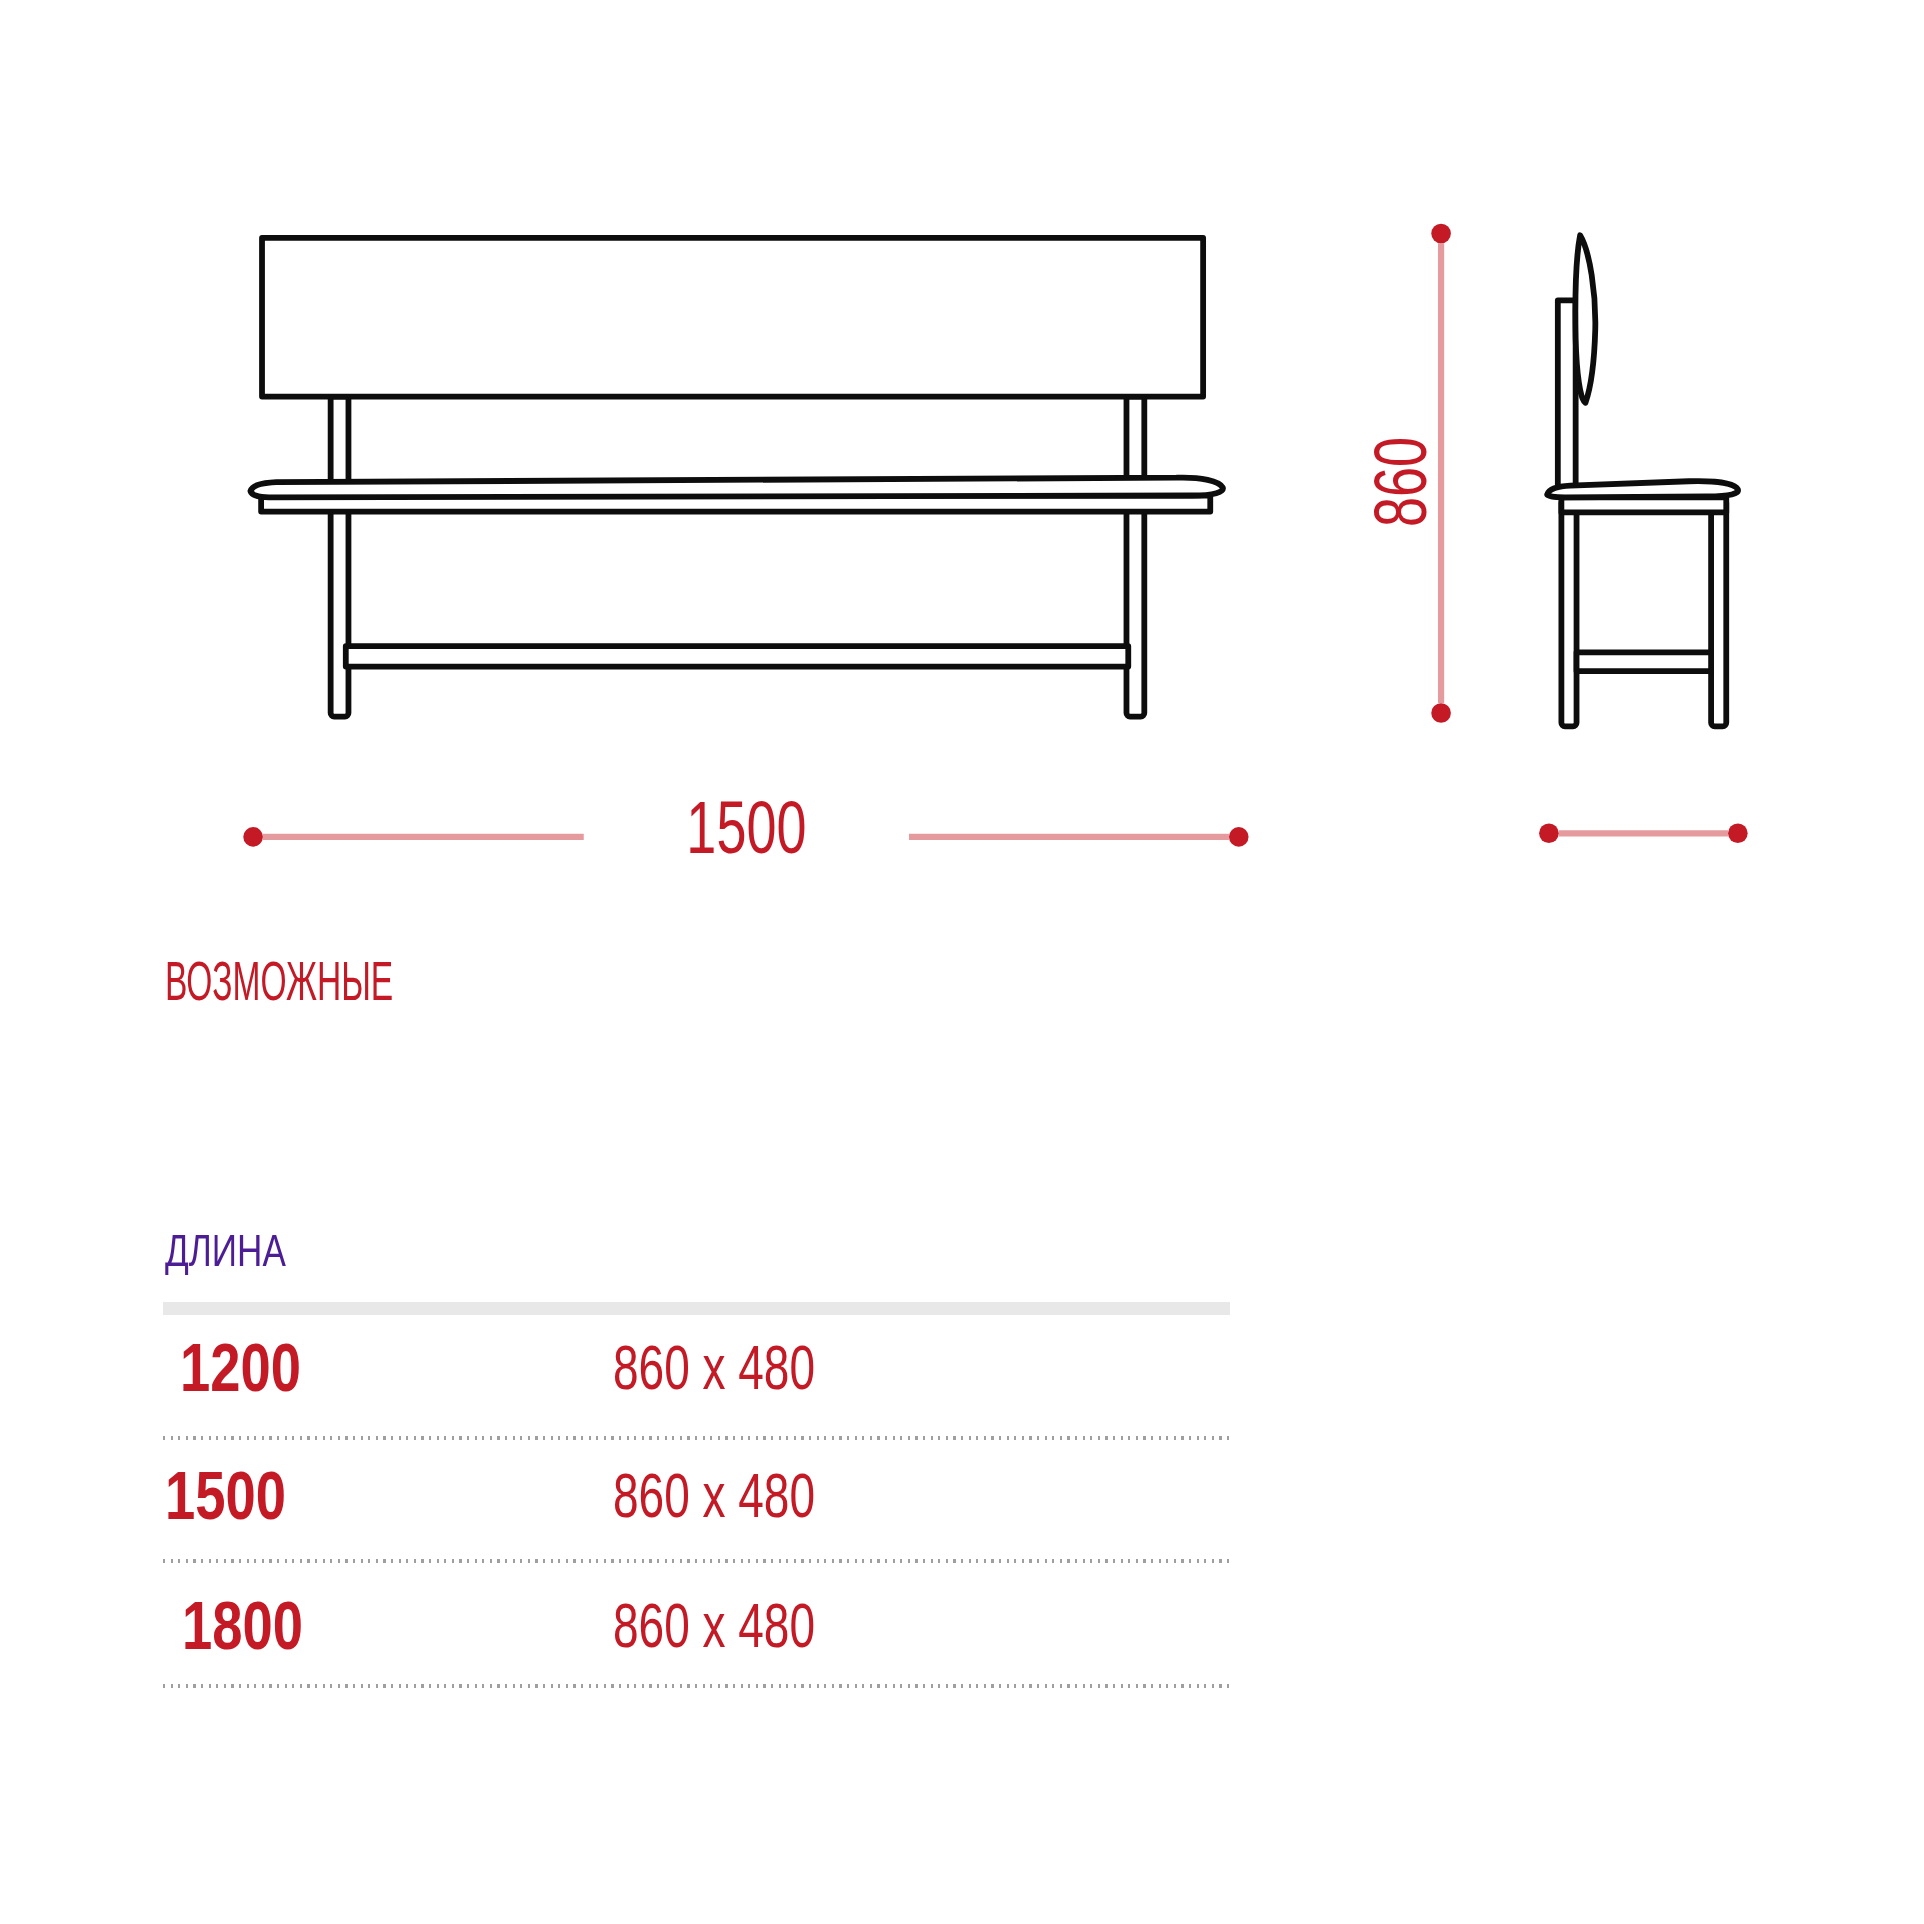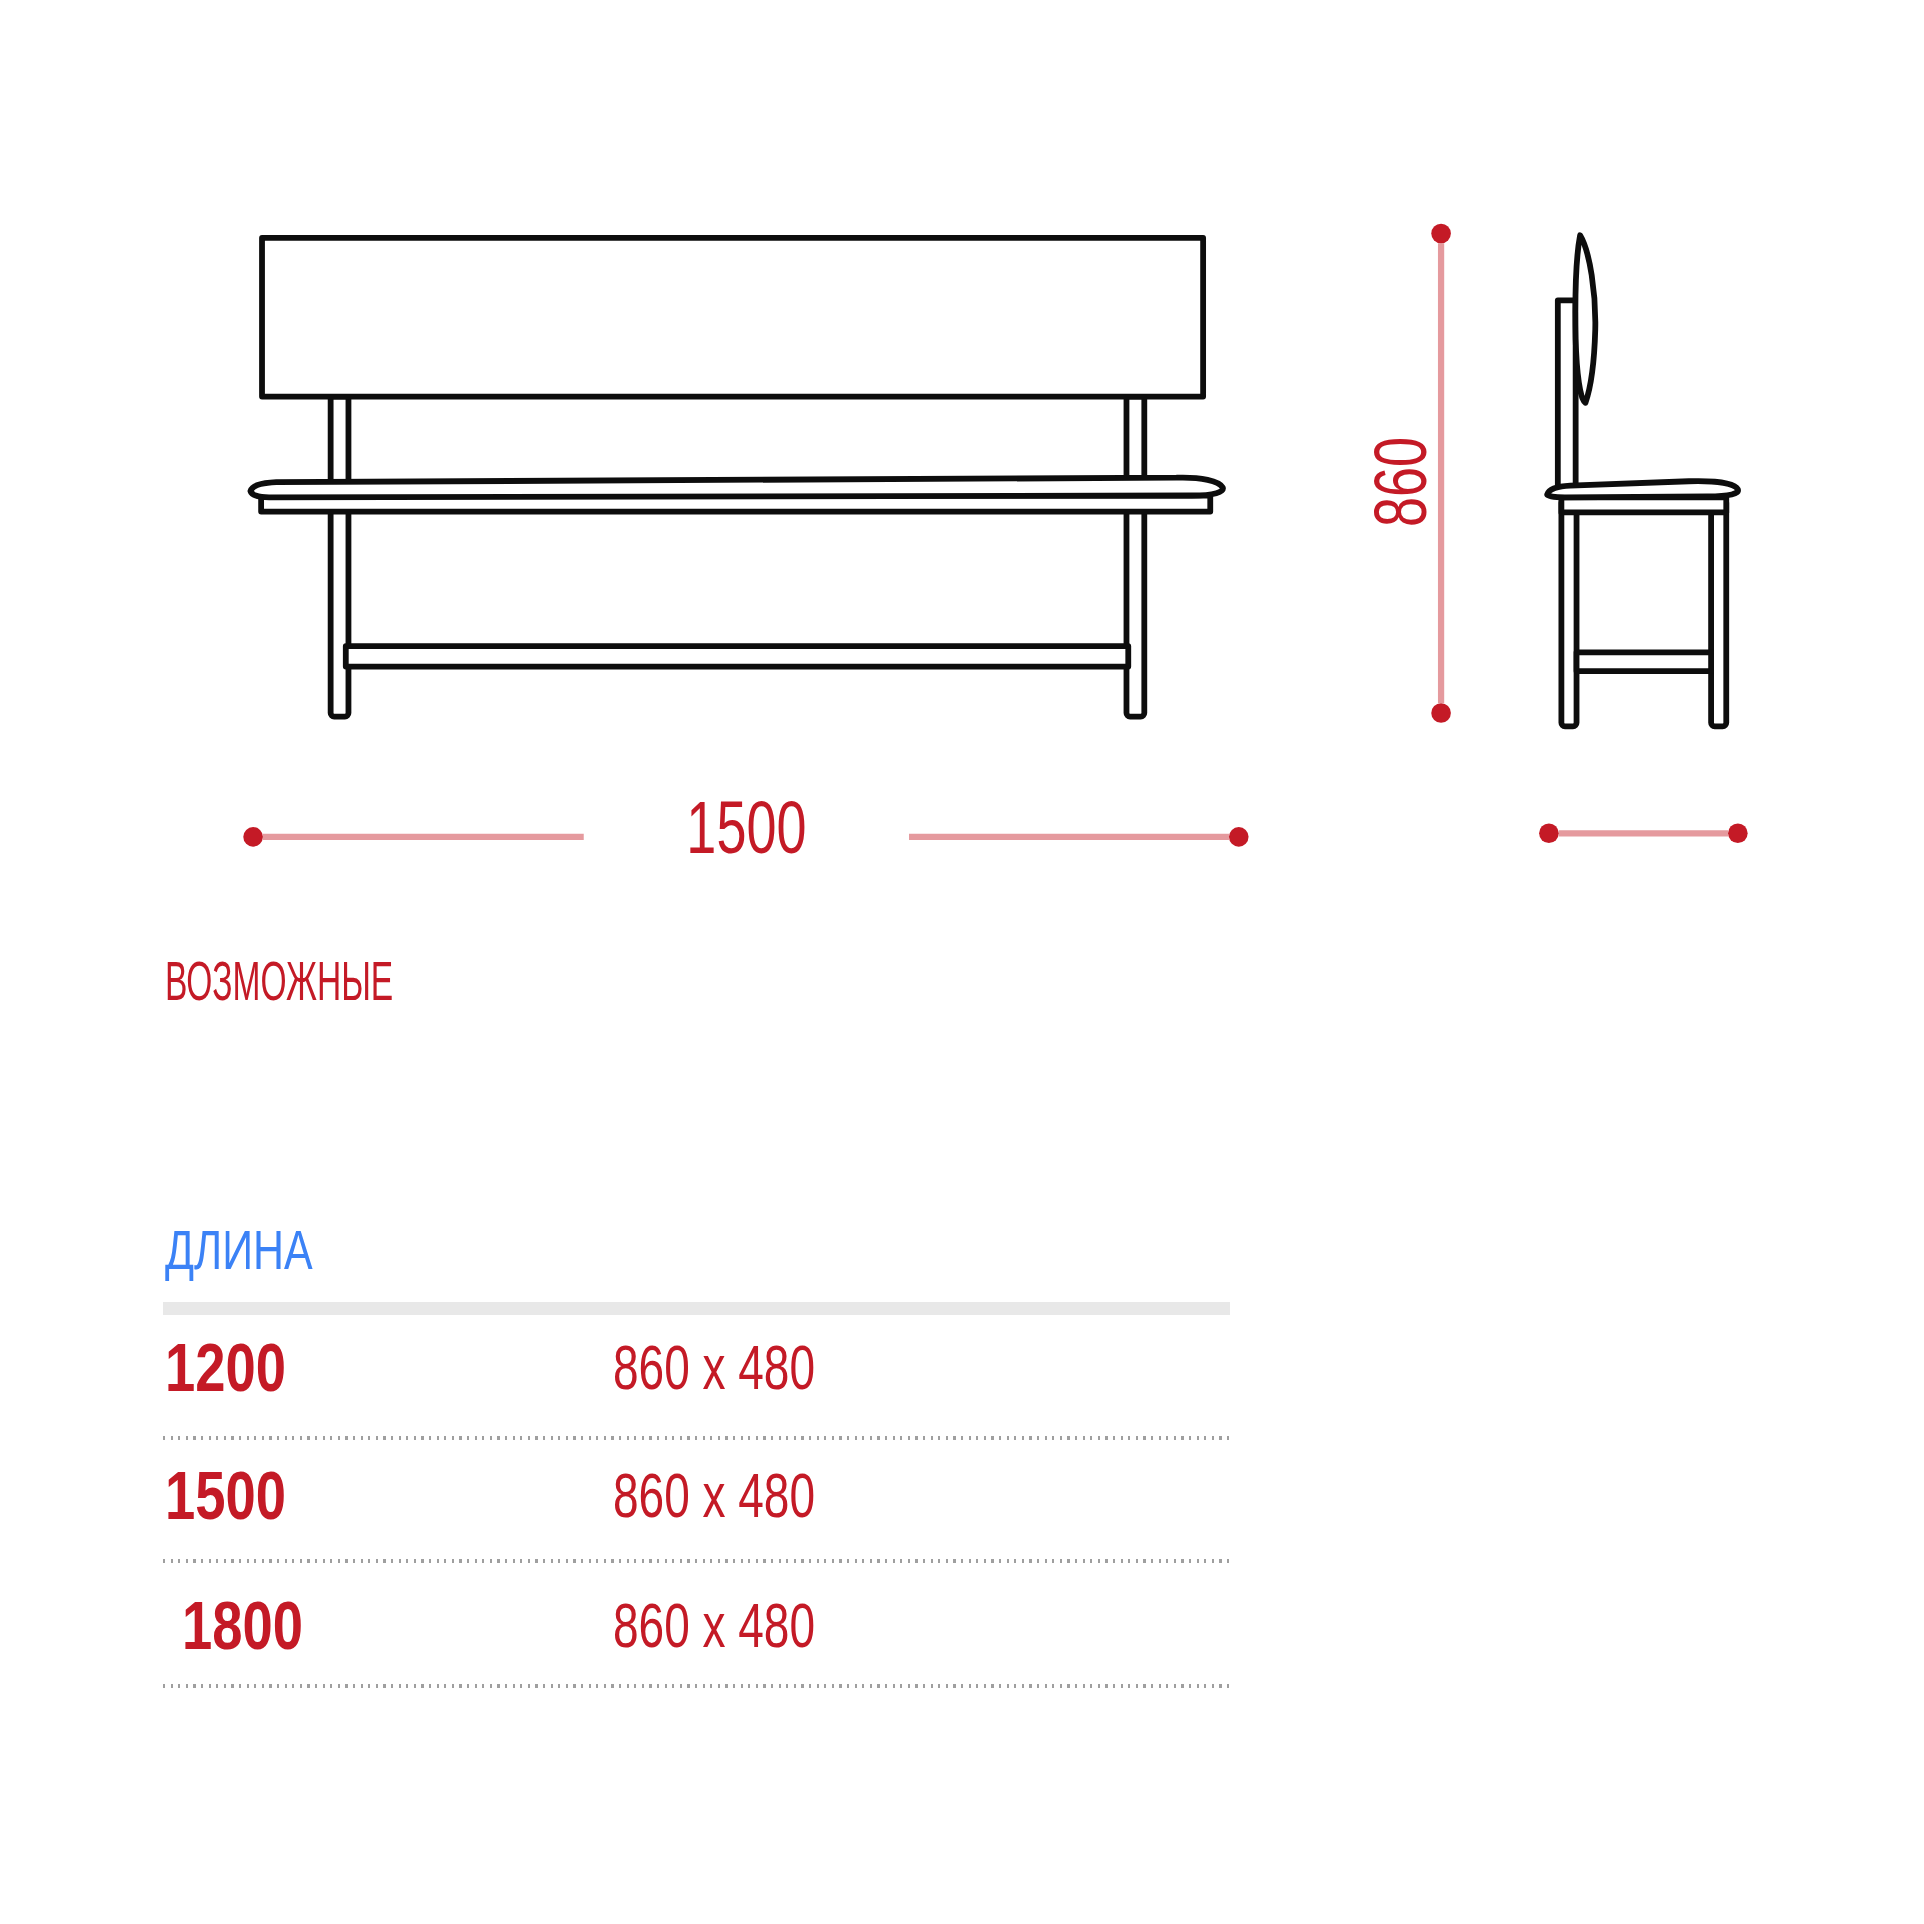--- a/index.html
+++ b/index.html
@@ -17,21 +17,21 @@
   svg.draw{position:absolute;left:0;top:0;width:1925px;height:1925px;}
   .ink *{stroke:var(--ink);stroke-width:6.5;fill:#fff;stroke-linejoin:round;stroke-linecap:round;}
   .dimline{stroke:var(--dim-line-red);stroke-width:7;fill:none;}
   .dimdot{fill:var(--accent-red);stroke:none;}
   .dim-label{position:absolute;font-size:75px;line-height:75px;color:var(--accent-red);}
   .cx{display:inline-block;transform:scaleX(0.72);transform-origin:50% 50%;}
   .rot{transform:rotate(-90deg);}
   .heading{position:absolute;left:165px;top:954px;font-size:55px;line-height:54px;color:var(--accent-red);}
   .heading .ln{white-space:nowrap;}
   .heading .cxh{display:inline-block;transform:scaleX(0.61);transform-origin:0 50%;}
-  .th{position:absolute;font-size:55px;line-height:43px;color:#3b82f6;white-space:nowrap;}
+  .th{position:absolute;font-size:45px;line-height:43px;color:#4c1d95;white-space:nowrap;}
   .th .cxt{display:inline-block;transform:scaleX(0.78);transform-origin:0 50%;}
   .num{position:absolute;font-size:68px;line-height:68px;font-weight:bold;color:var(--accent-red);white-space:nowrap;}
   .num .cxn{display:inline-block;transform:scaleX(0.80);transform-origin:0 50%;}
   .size{position:absolute;font-size:63px;line-height:68px;color:var(--accent-red);white-space:nowrap;}
   .size .cxs{display:inline-block;transform:scaleX(0.73);transform-origin:0 50%;}
   .graybar{position:absolute;left:163px;top:1302px;width:1067px;height:13.4px;background:var(--divider-gray);}
   .dotline{
     position:absolute;left:163px;width:1066px;height:3.6px;
     background-image:repeating-linear-gradient(90deg,var(--dot-gray) 0 2.2px,transparent 2.2px 7.6px);
   }
@@ -93,21 +93,21 @@
   <div class="heading">
     <div class="ln"><span class="cxh">ВОЗМОЖНЫЕ</span></div>
   </div>
 
   <div class="th" style="left:165px;top:1229px;">
     <span class="cxt">ДЛИНА</span>
   </div>
 
   <div class="graybar"></div>
 
-  <div class="num" style="left:165px;top:1333px;">
+  <div class="num" style="left:180px;top:1333px;">
     <span class="cxn">1200</span>
   </div>
   <div class="size" style="left:613px;top:1333px;">
     <span class="cxs">860 x 480</span>
   </div>
   <div class="dotline" style="top:1436px;"></div>
 
   <div class="num" style="left:165px;top:1461px;">
     <span class="cxn">1500</span>
   </div>

